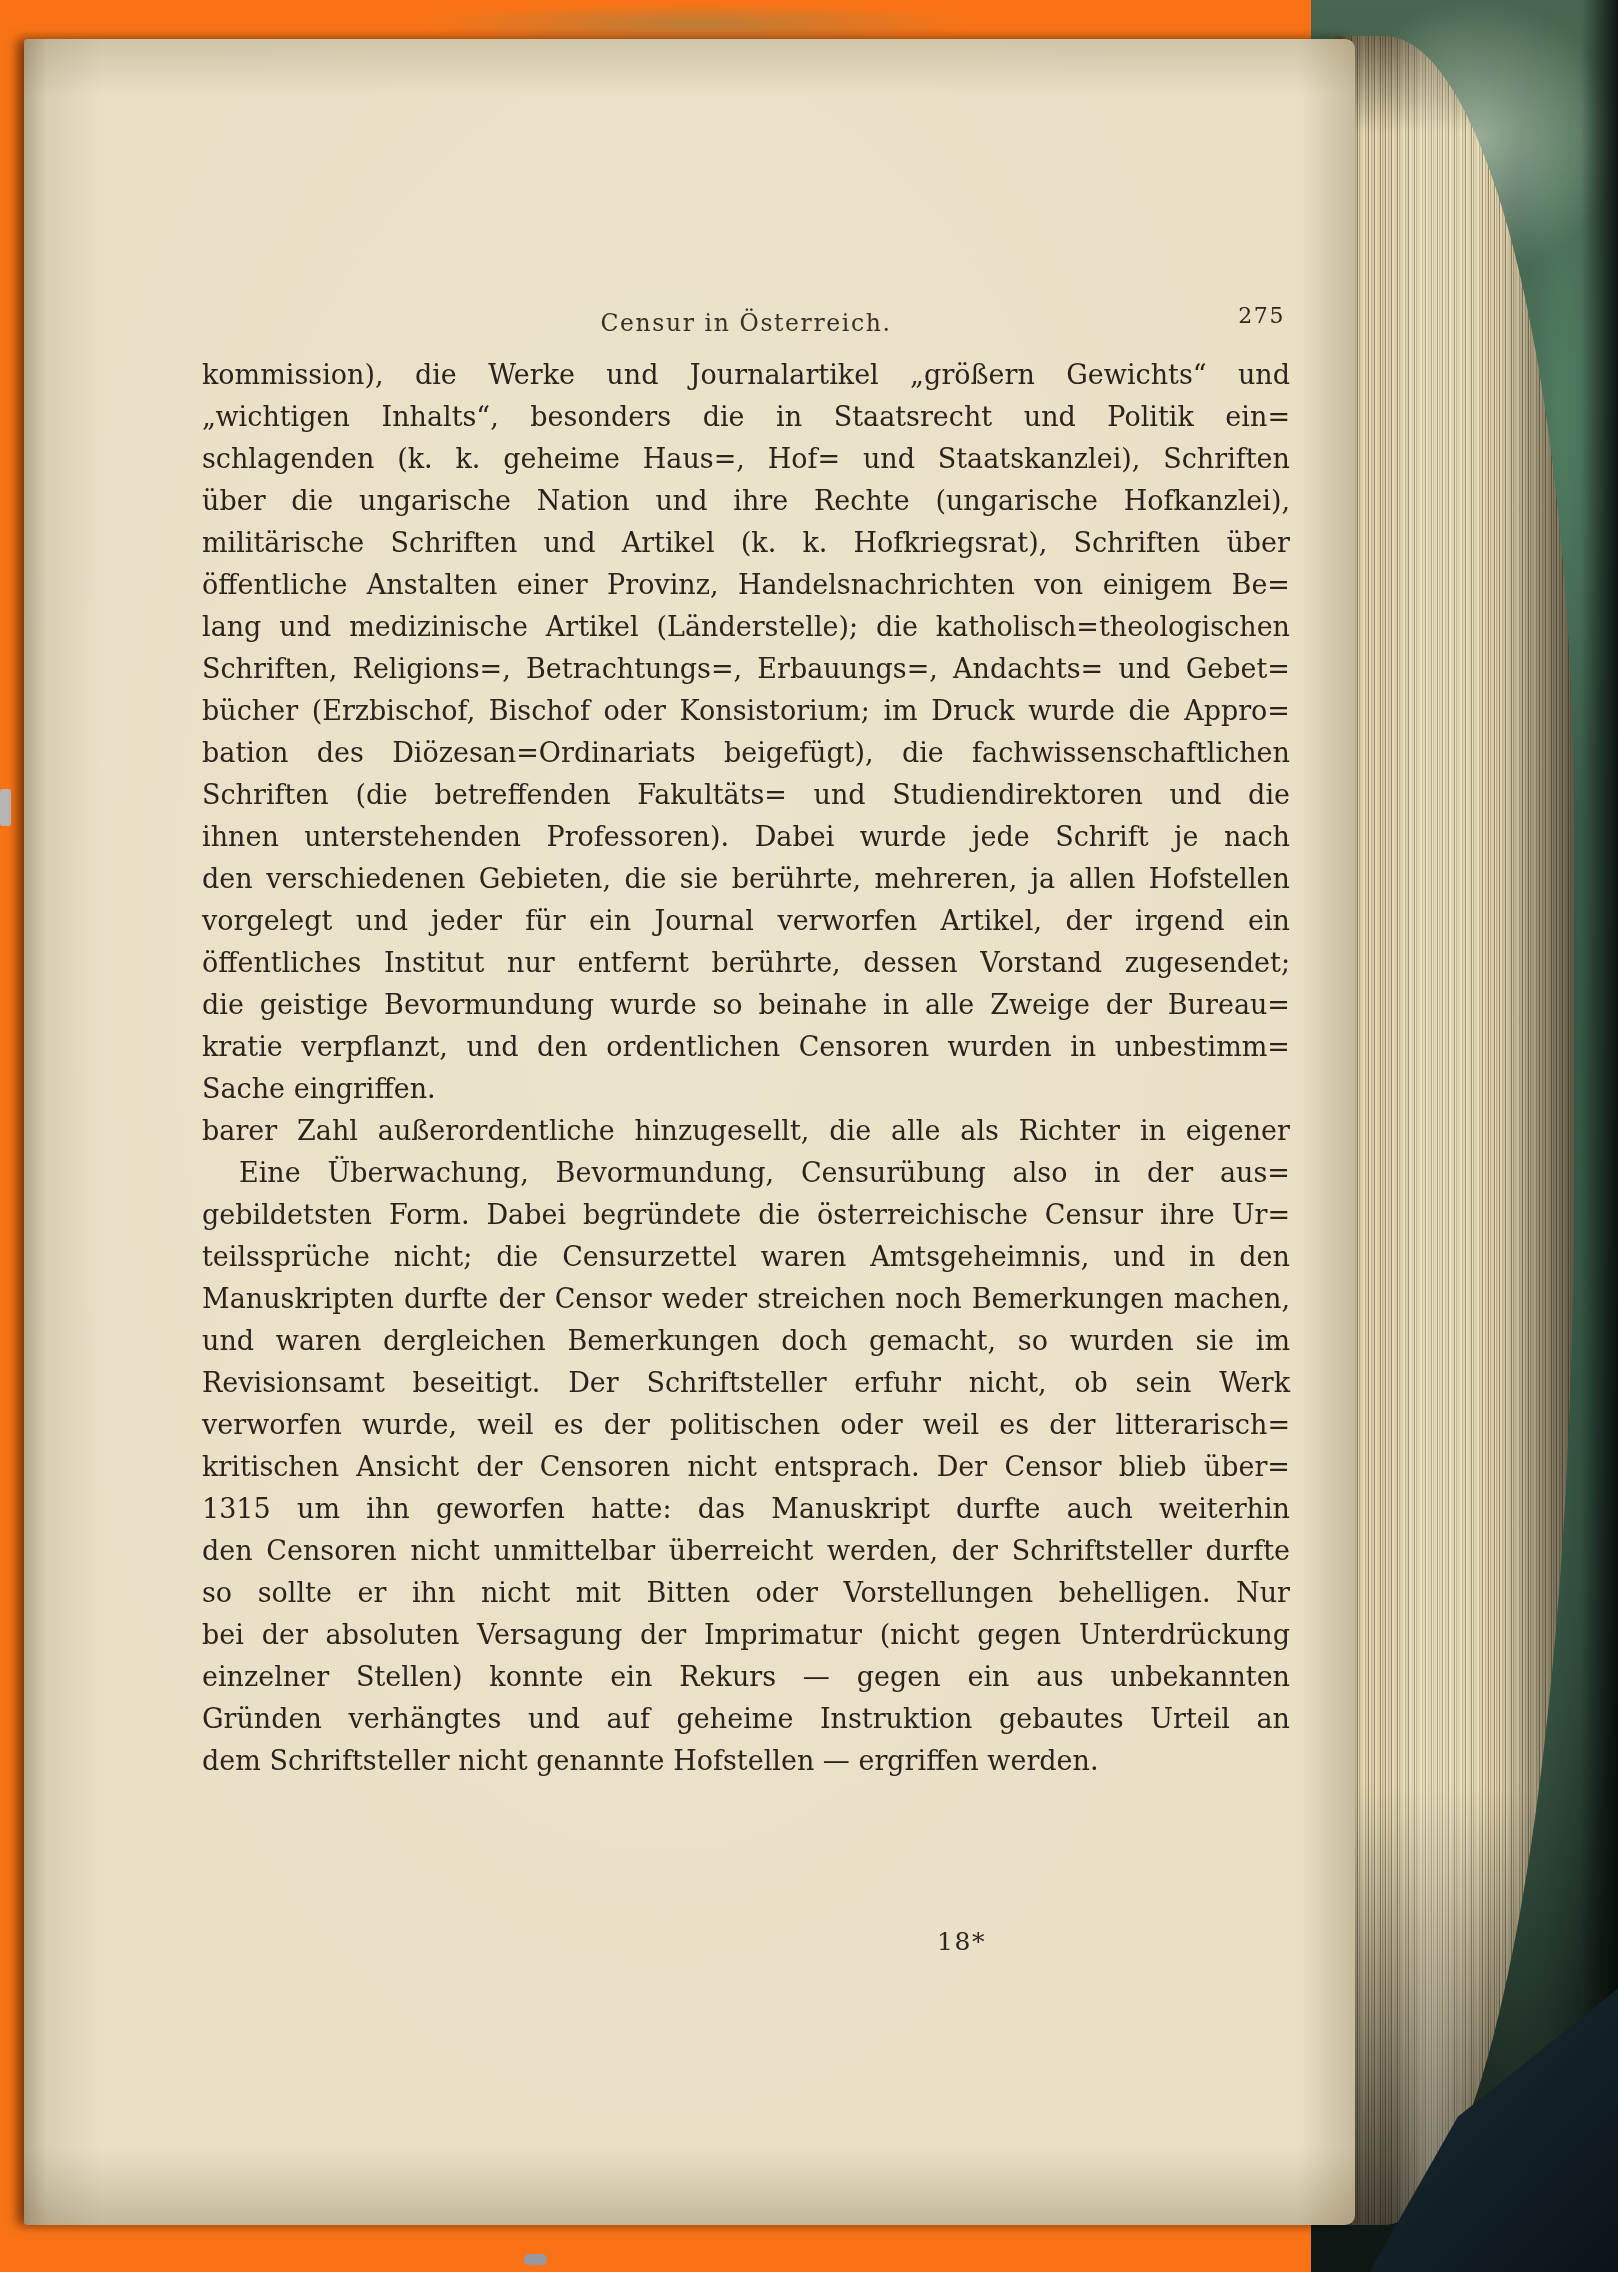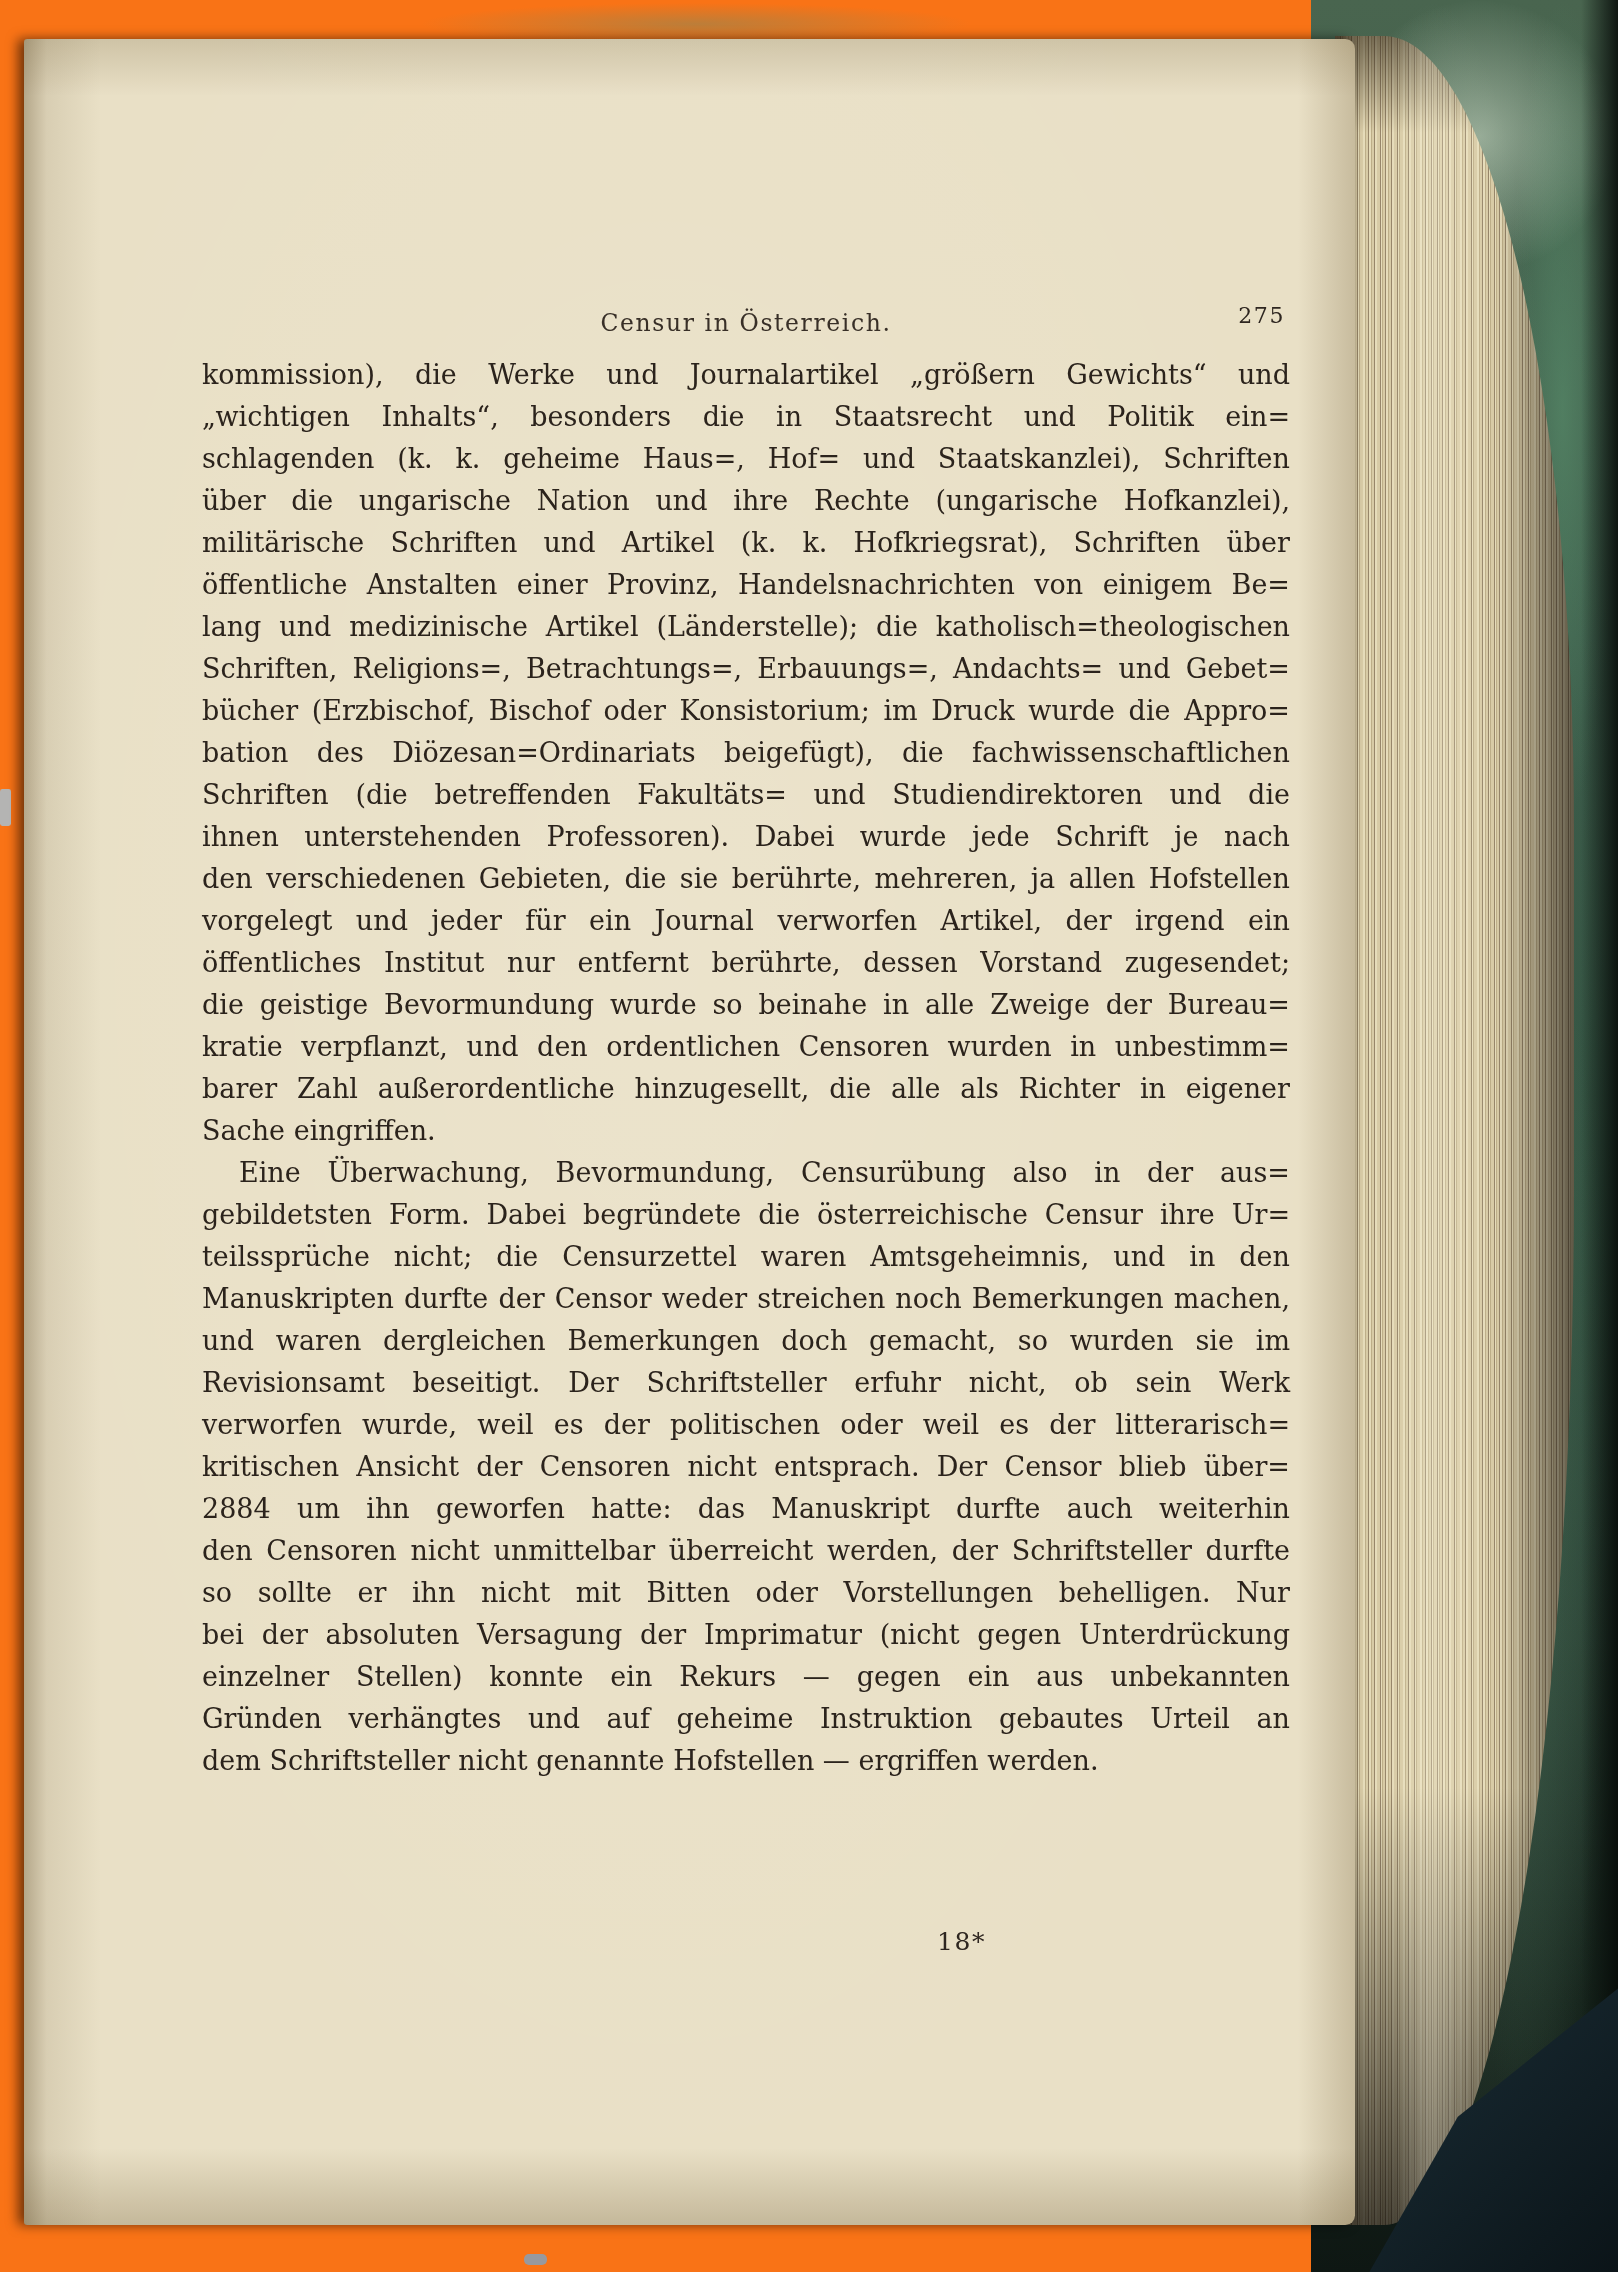--- a/index.html
+++ b/index.html
@@ -197,33 +197,33 @@
           <div class="line">Schriften, Religions=, Betrachtungs=, Erbauungs=, Andachts= und Gebet=</div>
           <div class="line">bücher (Erzbischof, Bischof oder Konsistorium; im Druck wurde die Appro=</div>
           <div class="line">bation des Diözesan=Ordinariats beigefügt), die fachwissenschaftlichen</div>
           <div class="line">Schriften (die betreffenden Fakultäts= und Studiendirektoren und die</div>
           <div class="line">ihnen unterstehenden Professoren). Dabei wurde jede Schrift je nach</div>
           <div class="line">den verschiedenen Gebieten, die sie berührte, mehreren, ja allen Hofstellen</div>
           <div class="line">vorgelegt und jeder für ein Journal verworfen Artikel, der irgend ein</div>
           <div class="line">öffentliches Institut nur entfernt berührte, dessen Vorstand zugesendet;</div>
           <div class="line">die geistige Bevormundung wurde so beinahe in alle Zweige der Bureau=</div>
           <div class="line">kratie verpflanzt, und den ordentlichen Censoren wurden in unbestimm=</div>
+          <div class="line last">Sache eingriffen.</div>
           <div class="line">barer Zahl außerordentliche hinzugesellt, die alle als Richter in eigener</div>
-          <div class="line last">Sache eingriffen.</div>
         </div>
         <div class="paragraph">
           <div class="line indent">Eine Überwachung, Bevormundung, Censurübung also in der aus=</div>
           <div class="line">gebildetsten Form. Dabei begründete die österreichische Censur ihre Ur=</div>
           <div class="line">teilssprüche nicht; die Censurzettel waren Amtsgeheimnis, und in den</div>
           <div class="line">Manuskripten durfte der Censor weder streichen noch Bemerkungen machen,</div>
           <div class="line">und waren dergleichen Bemerkungen doch gemacht, so wurden sie im</div>
           <div class="line">Revisionsamt beseitigt. Der Schriftsteller erfuhr nicht, ob sein Werk</div>
           <div class="line">verworfen wurde, weil es der politischen oder weil es der litterarisch=</div>
           <div class="line">kritischen Ansicht der Censoren nicht entsprach. Der Censor blieb über=</div>
-          <div class="line">2884 um ihn geworfen hatte: das Manuskript durfte auch weiterhin</div>
+          <div class="line">1315 um ihn geworfen hatte: das Manuskript durfte auch weiterhin</div>
           <div class="line">den Censoren nicht unmittelbar überreicht werden, der Schriftsteller durfte</div>
           <div class="line">so sollte er ihn nicht mit Bitten oder Vorstellungen behelligen. Nur</div>
           <div class="line">bei der absoluten Versagung der Imprimatur (nicht gegen Unterdrückung</div>
           <div class="line">einzelner Stellen) konnte ein Rekurs — gegen ein aus unbekannten</div>
           <div class="line">Gründen verhängtes und auf geheime Instruktion gebautes Urteil an</div>
           <div class="line last">dem Schriftsteller nicht genannte Hofstellen — ergriffen werden.</div>
         </div>
       </div>
 
     <div class="signature">18*</div>

